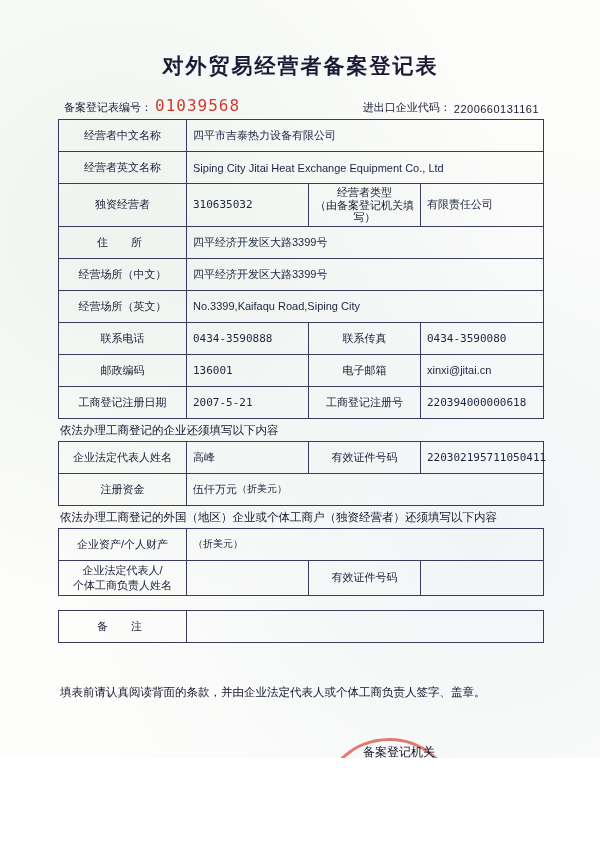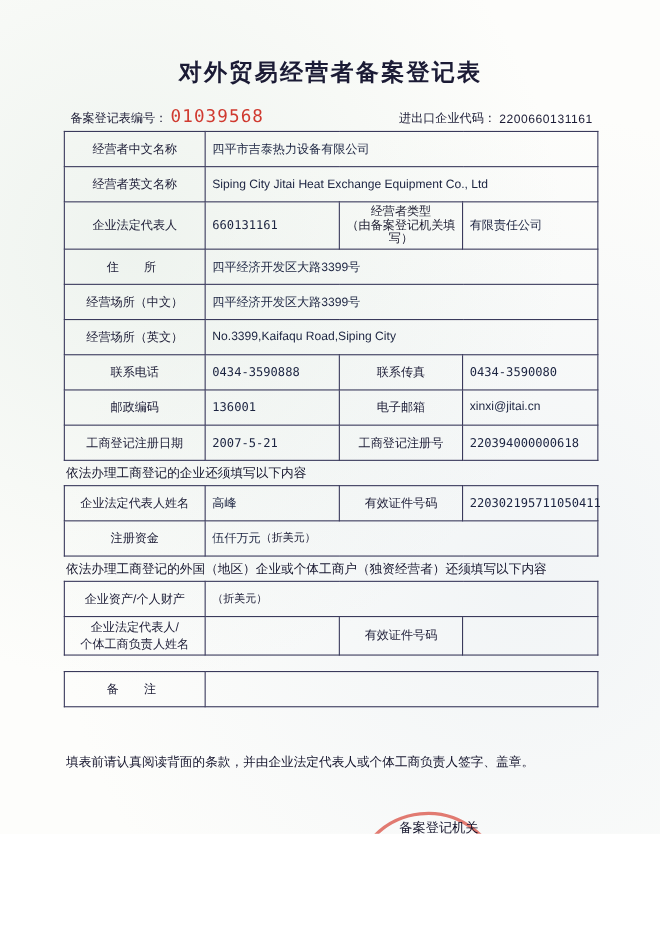--- a/index.html
+++ b/index.html
@@ -241,22 +241,22 @@
       <tbody>
         <tr>
           <td class="lbl">经营者中文名称</td>
           <td class="val" colspan="3">四平市吉泰热力设备有限公司</td>
         </tr>
         <tr>
           <td class="lbl">经营者英文名称</td>
           <td class="val" colspan="3">Siping City Jitai Heat Exchange Equipment Co., Ltd</td>
         </tr>
         <tr>
-          <td class="lbl">企业法定代表人</td>
-          <td class="val mono">660131161</td>
+          <td class="lbl">独资经营者</td>
+          <td class="val mono">310635032</td>
           <td class="two-line">
             <div>经营者类型</div>
             <div>（由备案登记机关填写）</div>
           </td>
           <td class="val">有限责任公司</td>
         </tr>
         <tr>
           <td class="lbl"><span class="spread">住　所</span></td>
           <td class="val" colspan="3">四平经济开发区大路3399号</td>
         </tr>

